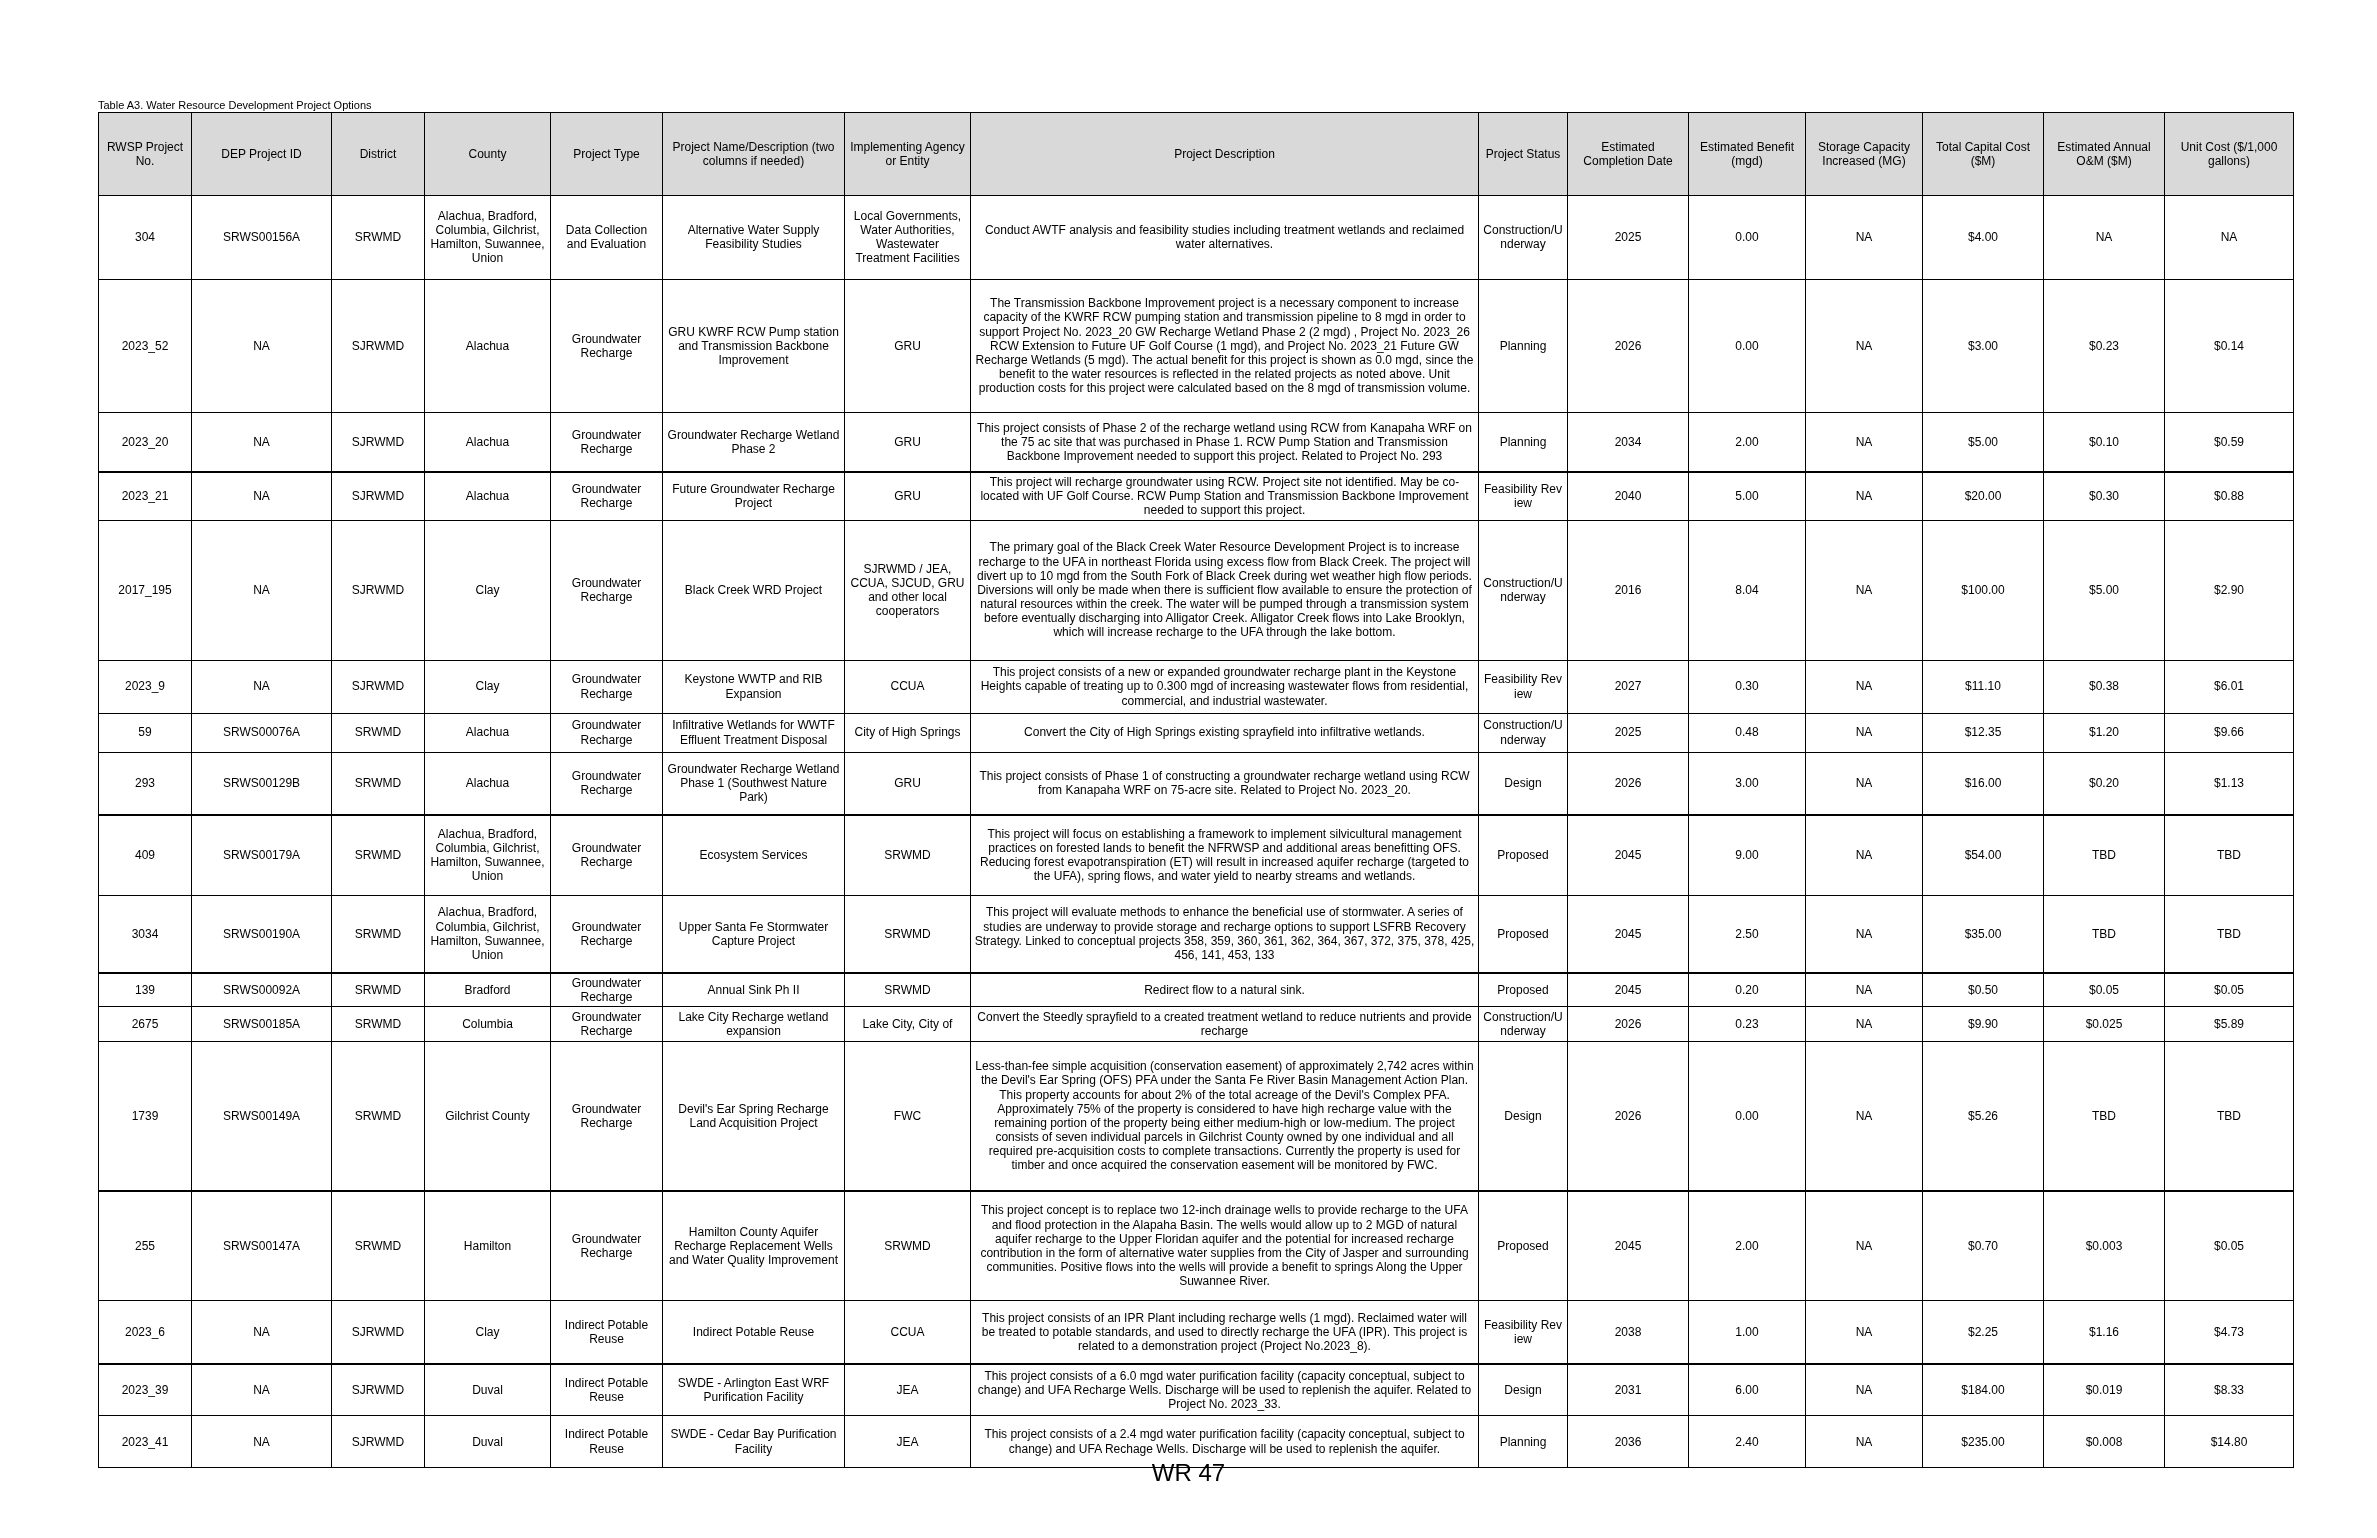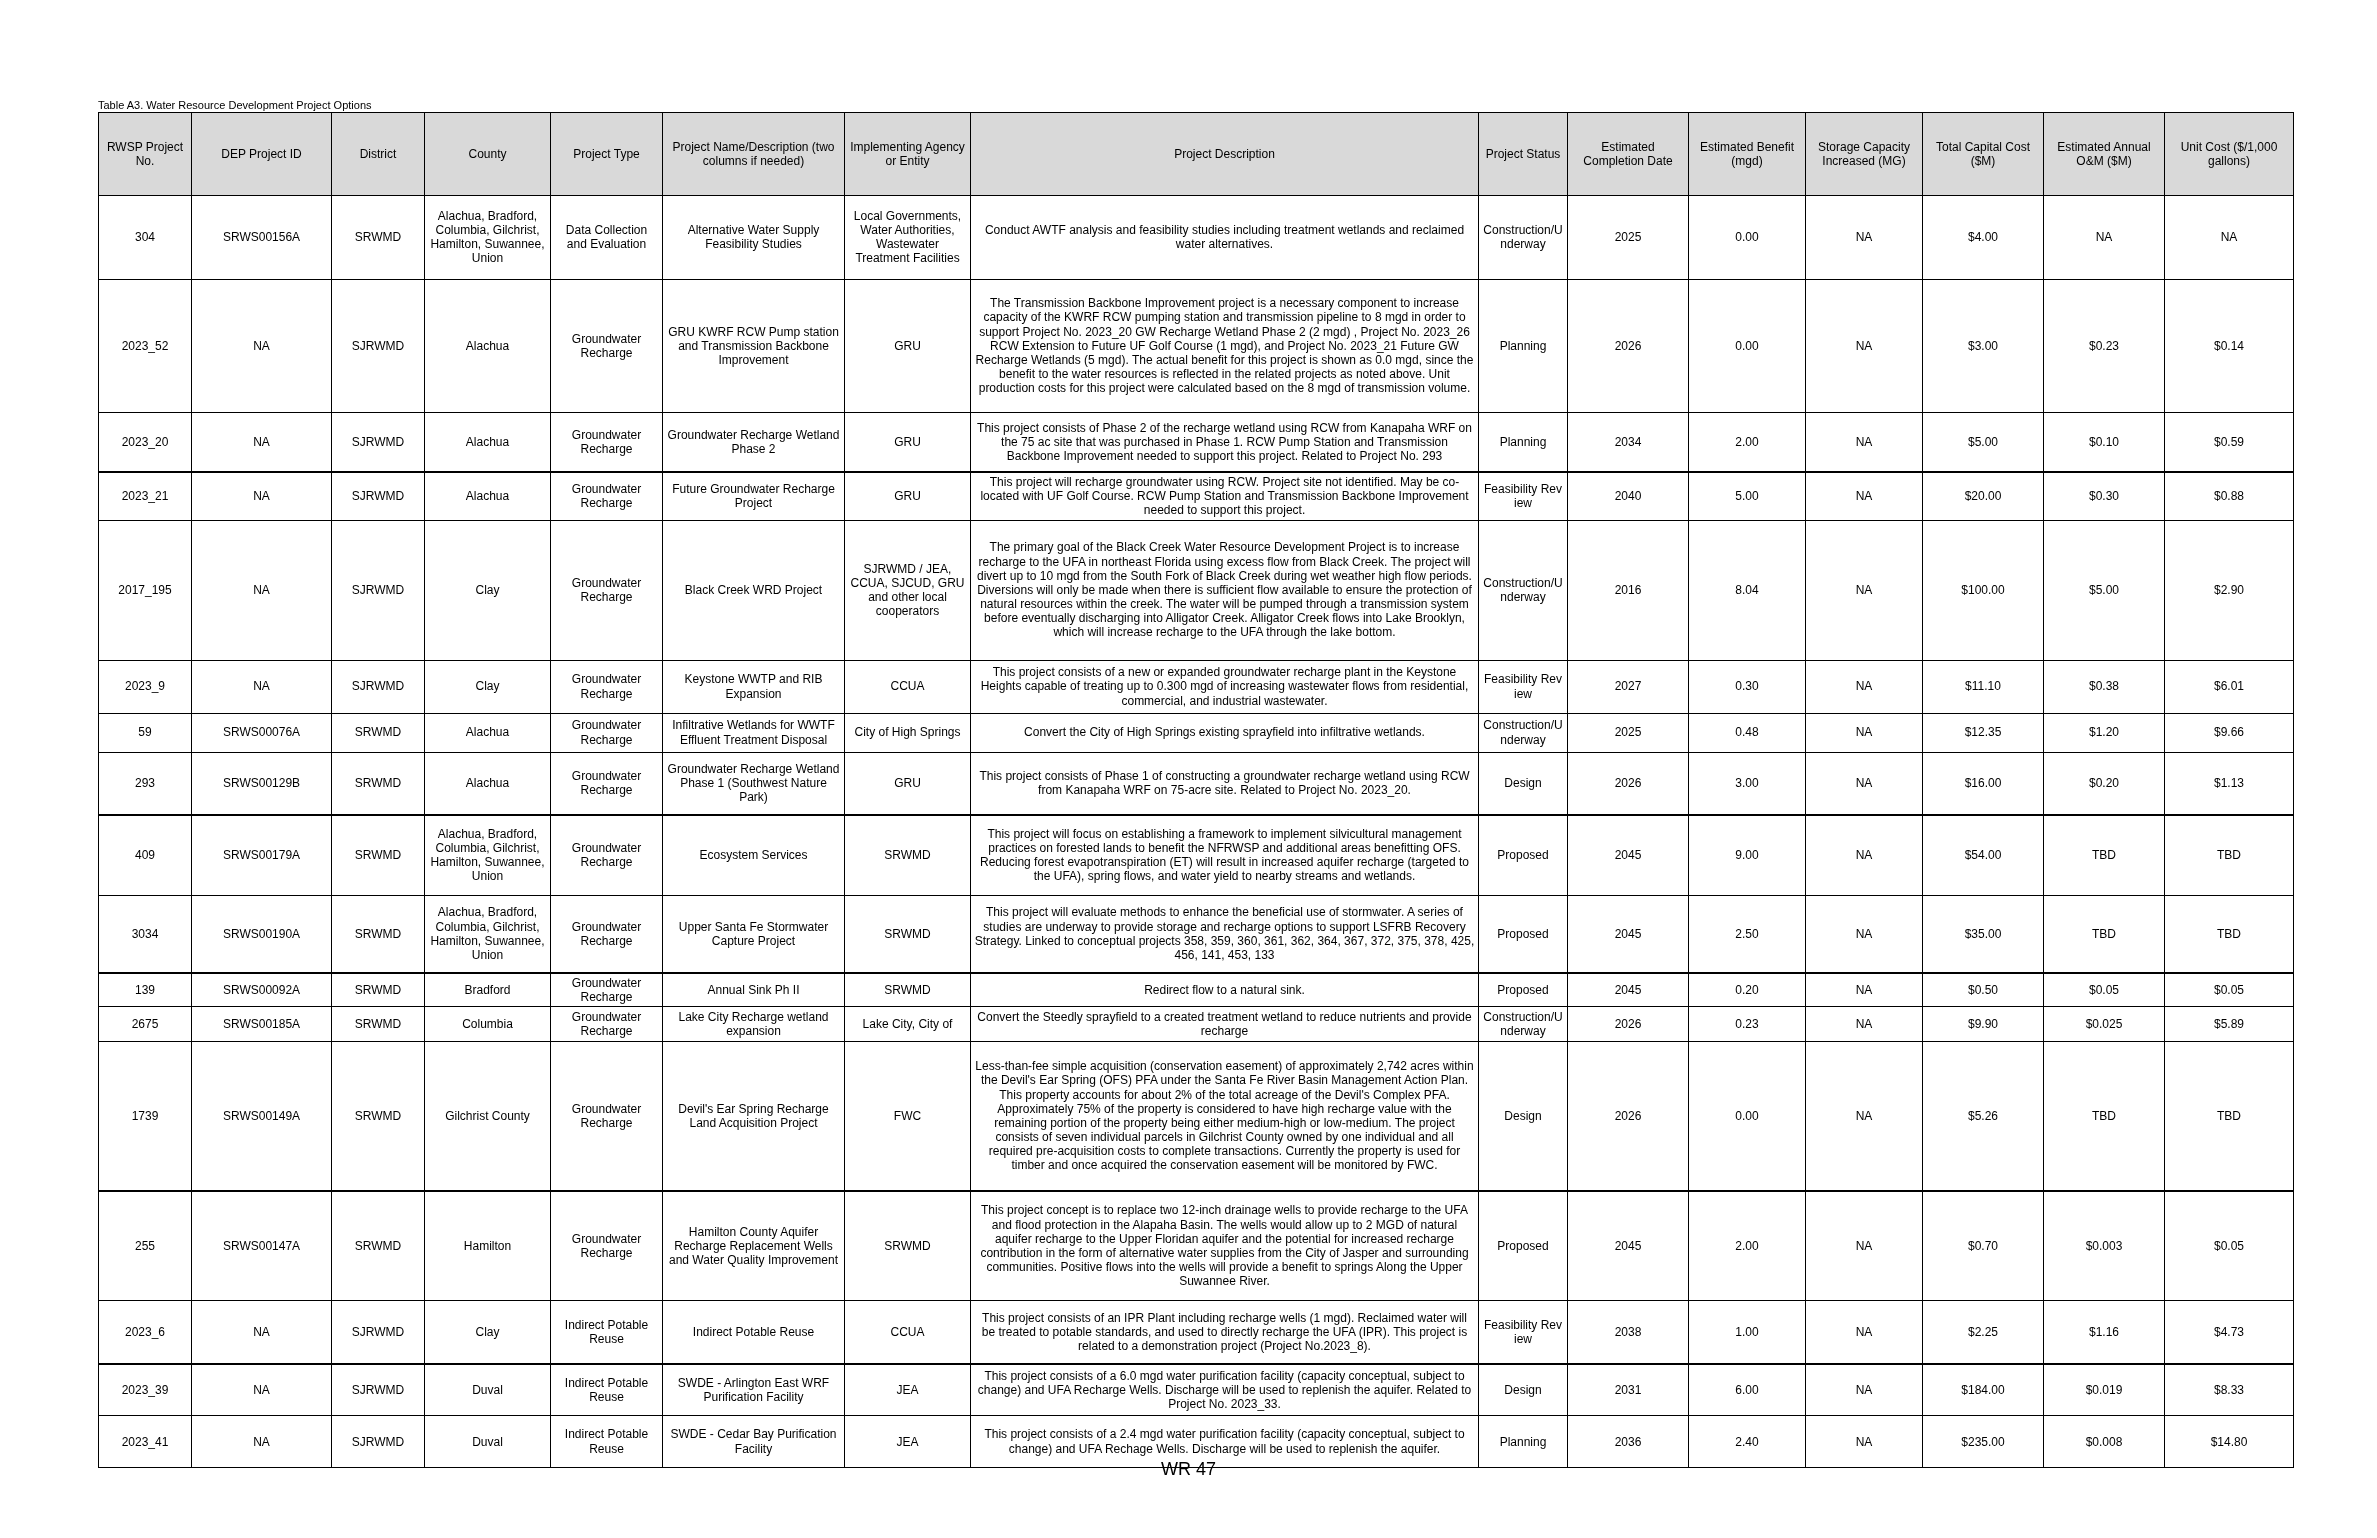--- a/index.html
+++ b/index.html
@@ -27,21 +27,21 @@
   tbody tr:nth-child(8){height:63px}
   tbody tr:nth-child(9){height:80px}
   tbody tr:nth-child(10){height:78px}
   tbody tr:nth-child(11){height:28px}
   tbody tr:nth-child(12){height:35px}
   tbody tr:nth-child(13){height:149px}
   tbody tr:nth-child(14){height:110px}
   tbody tr:nth-child(15){height:63px}
   tbody tr:nth-child(16){height:52px}
   tbody tr:nth-child(17){height:52px}
-  .footer{position:absolute;left:0;top:1459px;width:2377px;text-align:center;font-size:18px;}
+  .footer{position:absolute;left:0;top:1459px;width:2377px;text-align:center;font-size:24px;}
 </style>
 </head>
 <body>
 
 <div class="page">
   <div class="title">Table A3. Water Resource Development Project Options</div>
 
   <table class="projects">
     <colgroup>
       <col class="c1">

